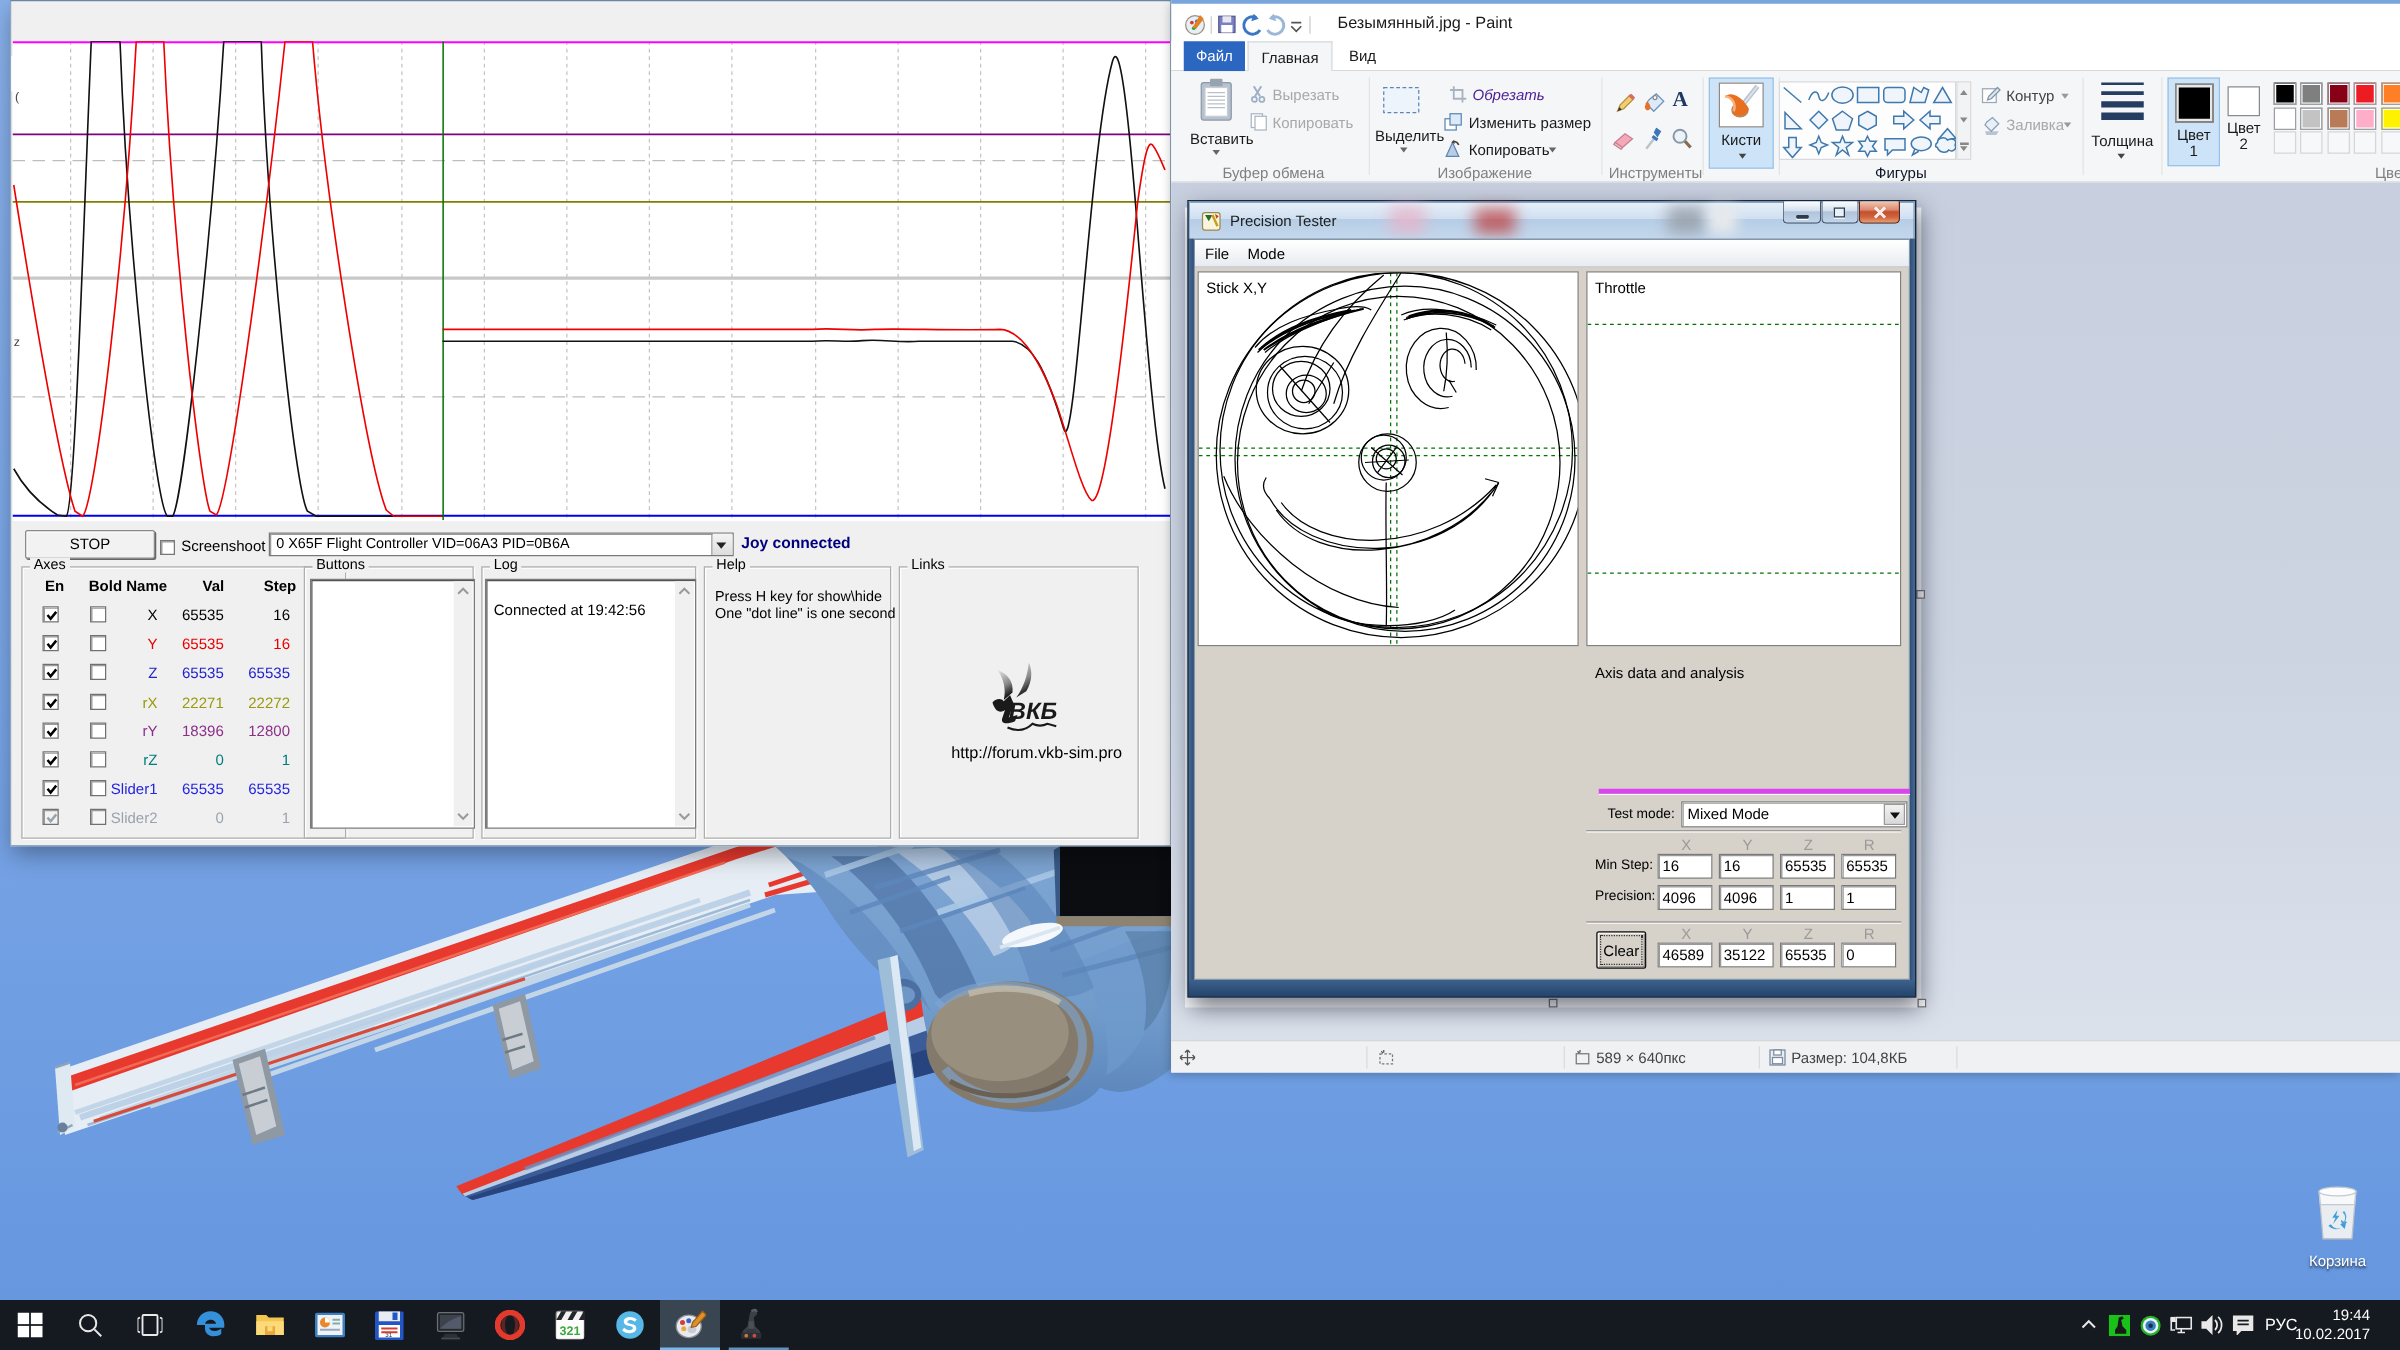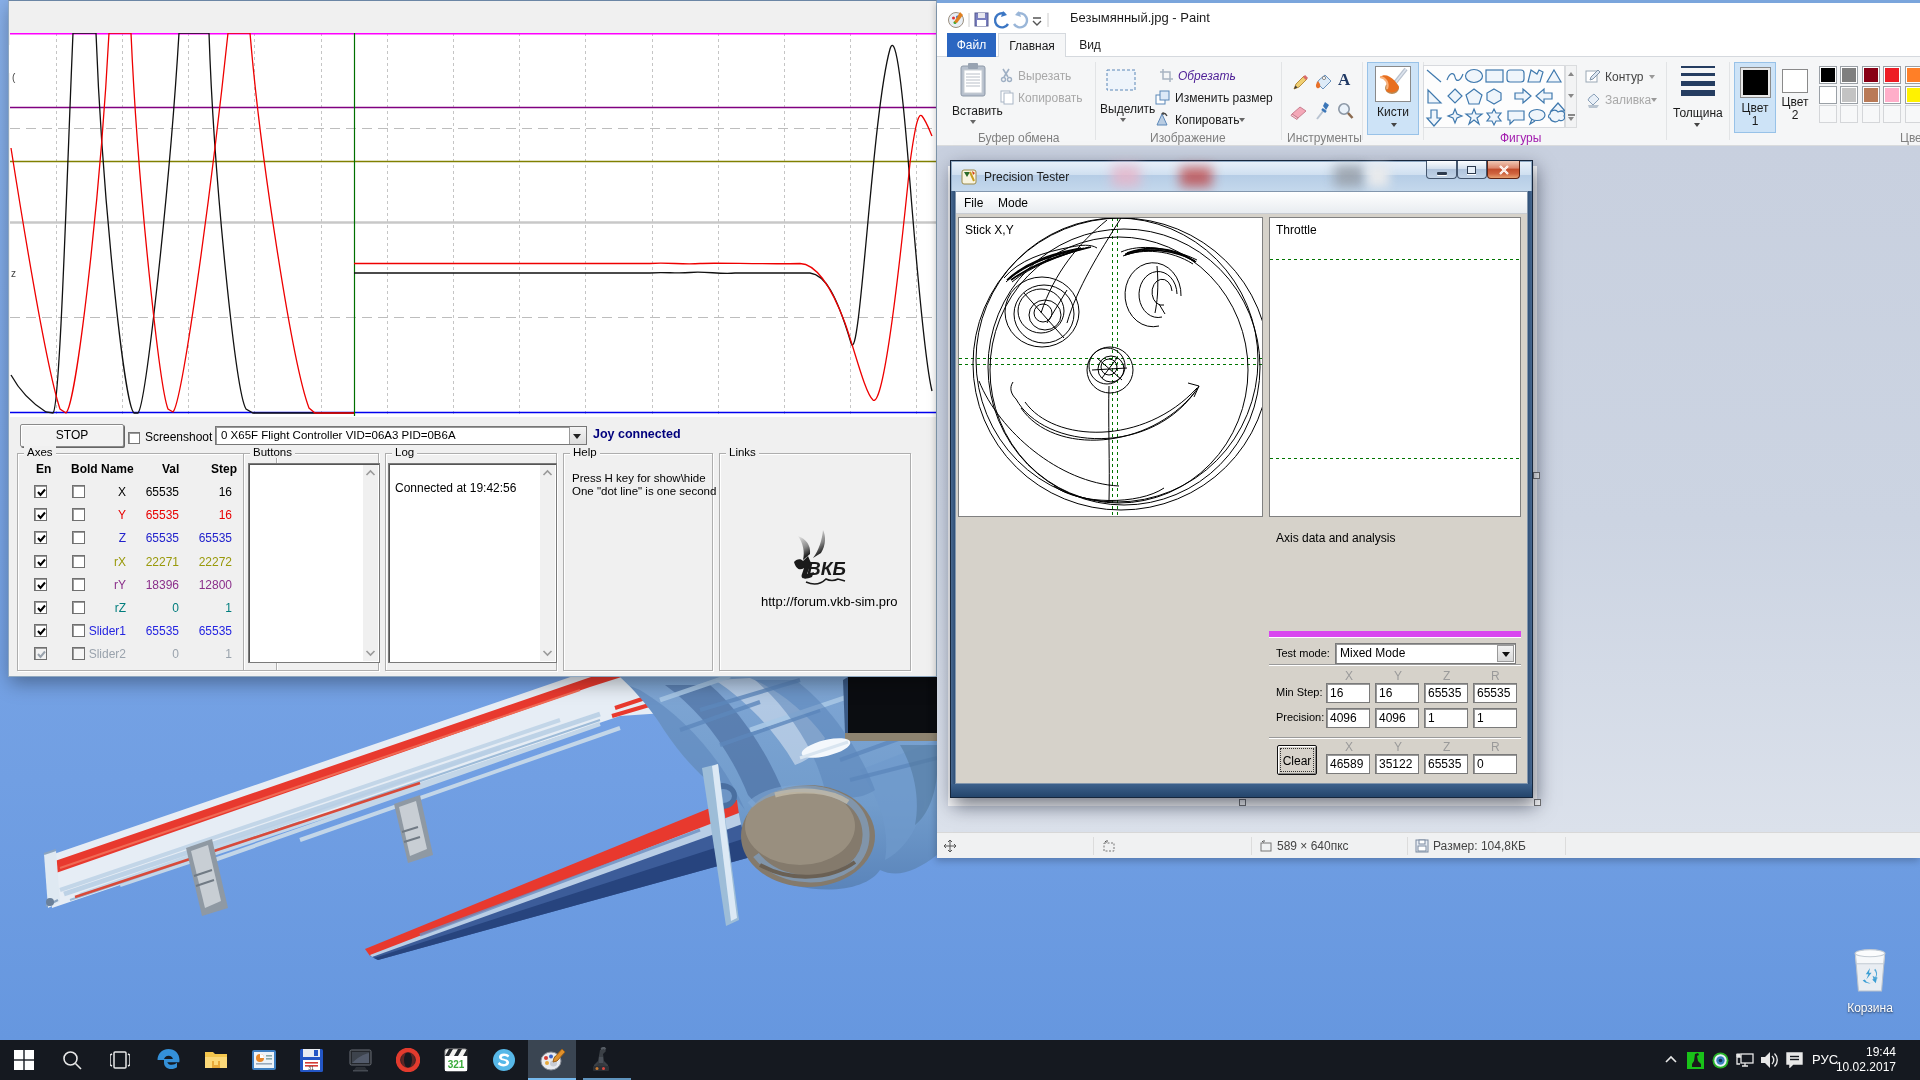--- a/index.html
+++ b/index.html
@@ -488,21 +488,21 @@
       </div>
       <span class="abs" style="left:736px;top:49px;color:#1a1a1a;">Толщина</span>
       <div class="abs" style="left:757px;top:66px;width:0;height:0;border-left:3.5px solid transparent;border-right:3.5px solid transparent;border-top:4px solid #444;"></div>
 
       <div class="abs" style="left:797px;top:5px;width:42px;height:71px;background:#cde3f7;border:1px solid #98c2e8;">
         <div style="position:absolute;left:5px;top:4px;width:31px;height:31px;background:#000;border:1px solid #9a9a9a;box-shadow:0 0 0 2px #e8e8e8 inset;outline:1px solid #8a8a8a;outline-offset:-1px;"></div>
         <div style="position:absolute;left:0;top:39px;width:100%;text-align:center;color:#1a1a1a;line-height:13px;">Цвет<br>1</div>
       </div>
       <div class="abs" style="left:845px;top:12px;width:26px;height:24px;background:#fff;border:1px solid #8a8a8a;"></div>
       <div class="abs" style="left:841px;top:39px;width:34px;text-align:center;color:#1a1a1a;line-height:13px;">Цвет<br>2</div>
-      <span class="abs" style="left:563px;top:74px;color:#a21caf;">Фигуры</span>
+      <span class="abs" style="left:563px;top:74px;color:#0f172a;">Фигуры</span>
       <div id="palette" class="abs" style="left:880px;top:8px;width:110px;height:62px;">
           <div style="position:absolute;left:2px;top:1px;width:18px;height:18px;background:#000000;border:1px solid #9aa0a6;box-shadow:inset 0 0 0 1px #fff;"></div>
           <div style="position:absolute;left:23px;top:1px;width:18px;height:18px;background:#7f7f7f;border:1px solid #9aa0a6;box-shadow:inset 0 0 0 1px #fff;"></div>
           <div style="position:absolute;left:45px;top:1px;width:18px;height:18px;background:#880015;border:1px solid #9aa0a6;box-shadow:inset 0 0 0 1px #fff;"></div>
           <div style="position:absolute;left:66px;top:1px;width:18px;height:18px;background:#ed1c24;border:1px solid #9aa0a6;box-shadow:inset 0 0 0 1px #fff;"></div>
           <div style="position:absolute;left:88px;top:1px;width:18px;height:18px;background:#ff7f27;border:1px solid #9aa0a6;box-shadow:inset 0 0 0 1px #fff;"></div>
           <div style="position:absolute;left:2px;top:20.5px;width:18px;height:18px;background:#ffffff;border:1px solid #9aa0a6;box-shadow:inset 0 0 0 1px #fff;"></div>
           <div style="position:absolute;left:23px;top:20.5px;width:18px;height:18px;background:#c3c3c3;border:1px solid #9aa0a6;box-shadow:inset 0 0 0 1px #fff;"></div>
           <div style="position:absolute;left:45px;top:20.5px;width:18px;height:18px;background:#b97a57;border:1px solid #9aa0a6;box-shadow:inset 0 0 0 1px #fff;"></div>
           <div style="position:absolute;left:66px;top:20.5px;width:18px;height:18px;background:#ffaec9;border:1px solid #9aa0a6;box-shadow:inset 0 0 0 1px #fff;"></div>
@@ -637,21 +637,21 @@
               <line x1="0" y1="240.5" x2="250" y2="240.5"></line>
             </g>
         </svg>
         <span class="abs" style="left:6px;top:5px;text-align:right;">Throttle</span>
       </div>
 
 
       <div class="abs" style="left:313px;top:333px;width:252px;height:258px;">
         <span class="abs" style="left:7px;top:6px;">Axis data and analysis</span>
 
-        <div class="abs" style="left:0;top:106px;width:252px;height:33px;border-top:6px solid #d946ef;box-shadow:0 1px 0 #fff inset;">
+        <div class="abs" style="left:10px;top:106px;width:252px;height:33px;border-top:4px solid #d946ef;box-shadow:0 1px 0 #fff inset;">
           <span class="abs" style="left:7px;top:10px;font-size:11px;">Test mode:</span>
           <div class="abs" style="left:66px;top:6px;width:181px;height:21px;background:#fff;border:1px solid #7a7a7a;box-shadow:inset 1px 1px 0 #999;">
             <span class="abs" style="left:4px;top:2px;">Mixed Mode</span>
             <div class="abs" style="right:1px;top:1px;width:17px;height:17px;background:linear-gradient(#f2f2f2,#d8d8d8);border:1px solid #999;">
                 <div class="abs" style="left:4px;top:6px;width:0;height:0;border-left:4px solid transparent;border-right:4px solid transparent;border-top:5px solid #111;"></div>
               </div>
           </div>
         </div>
 
         <div class="abs" style="left:0;top:139px;width:252px;height:70px;border-top:1px solid #9a9a9a;box-shadow:0 1px 0 #fff inset;color:#000;">

